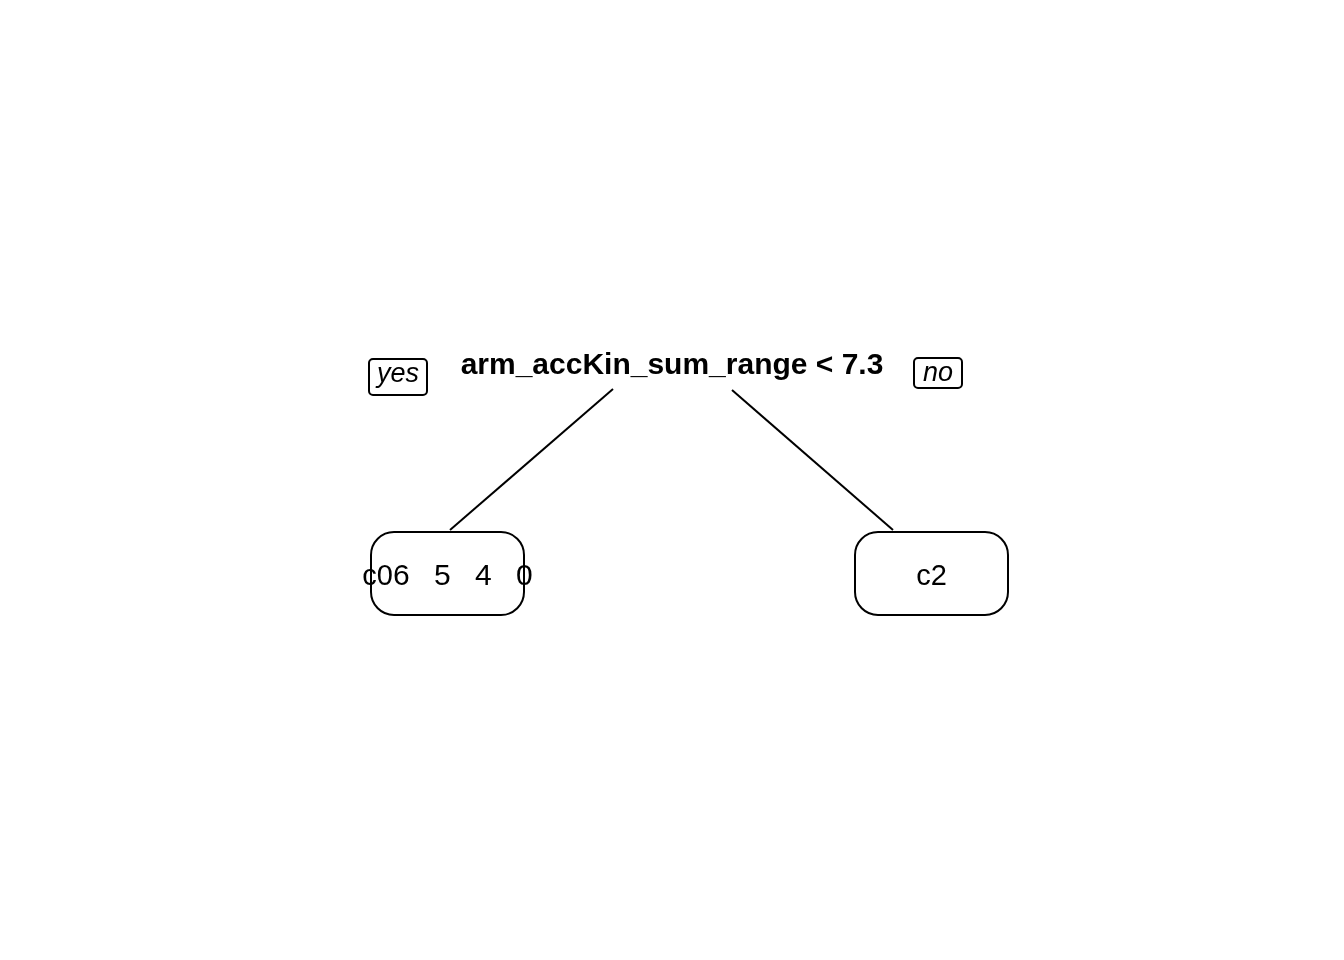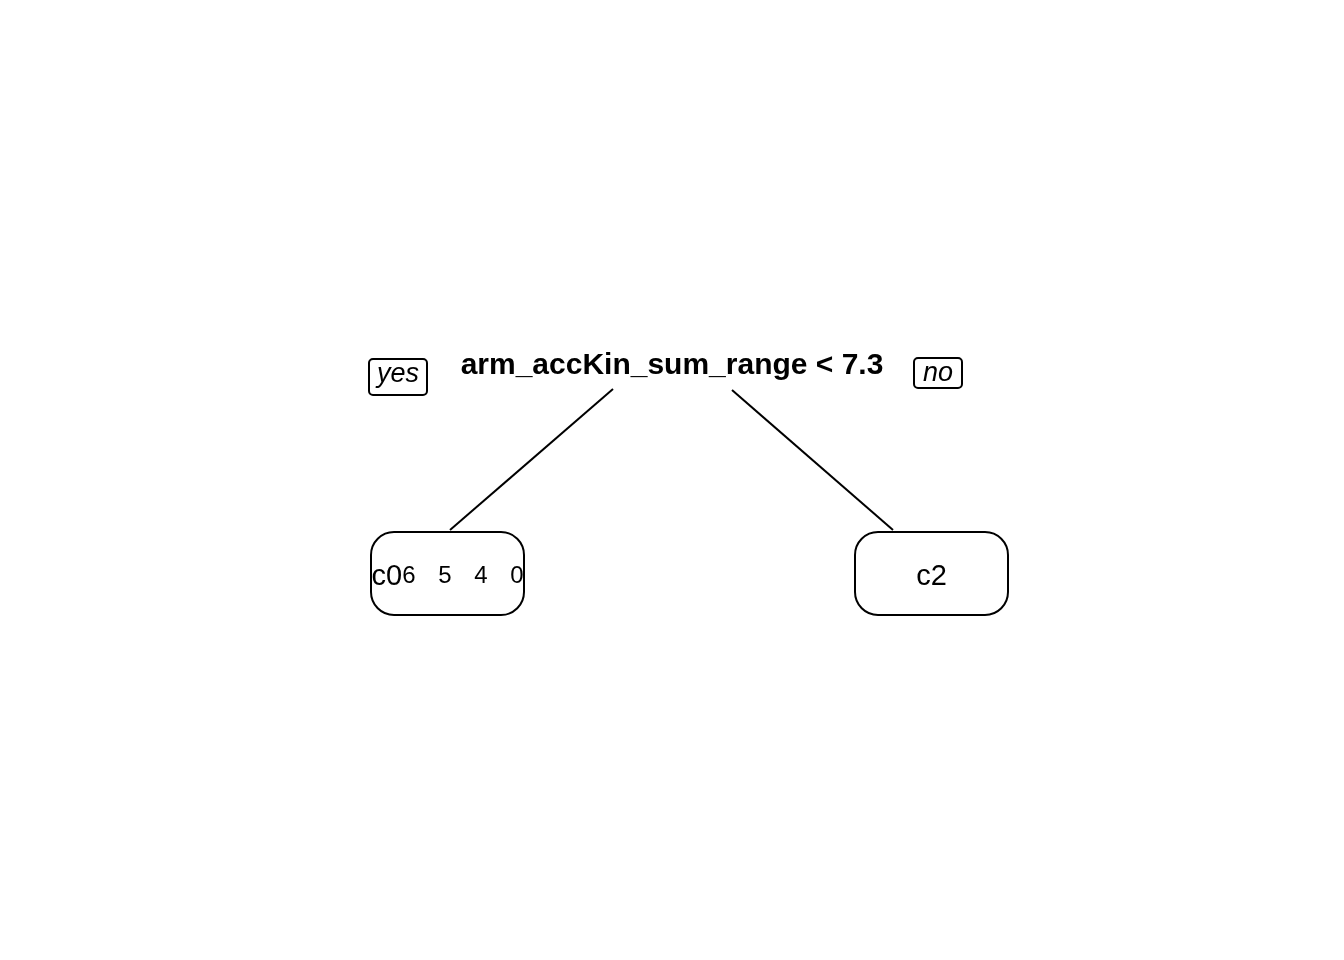--- a/index.html
+++ b/index.html
@@ -86,21 +86,21 @@
     top: 531px;
     margin-left: 36px;
   }
   .leaf-class {
     font-size: 29px;
     line-height: 36px;
     text-align: center;
     white-space: nowrap;
   }
   .leaf-counts {
-    font-size: 24px;
+    font-size: 30px;
     line-height: 37px;
     text-align: right;
     white-space: nowrap;
     word-spacing: 16px;
   }
 </style>
 </head>
 <body>
 
 <div class="canvas">

